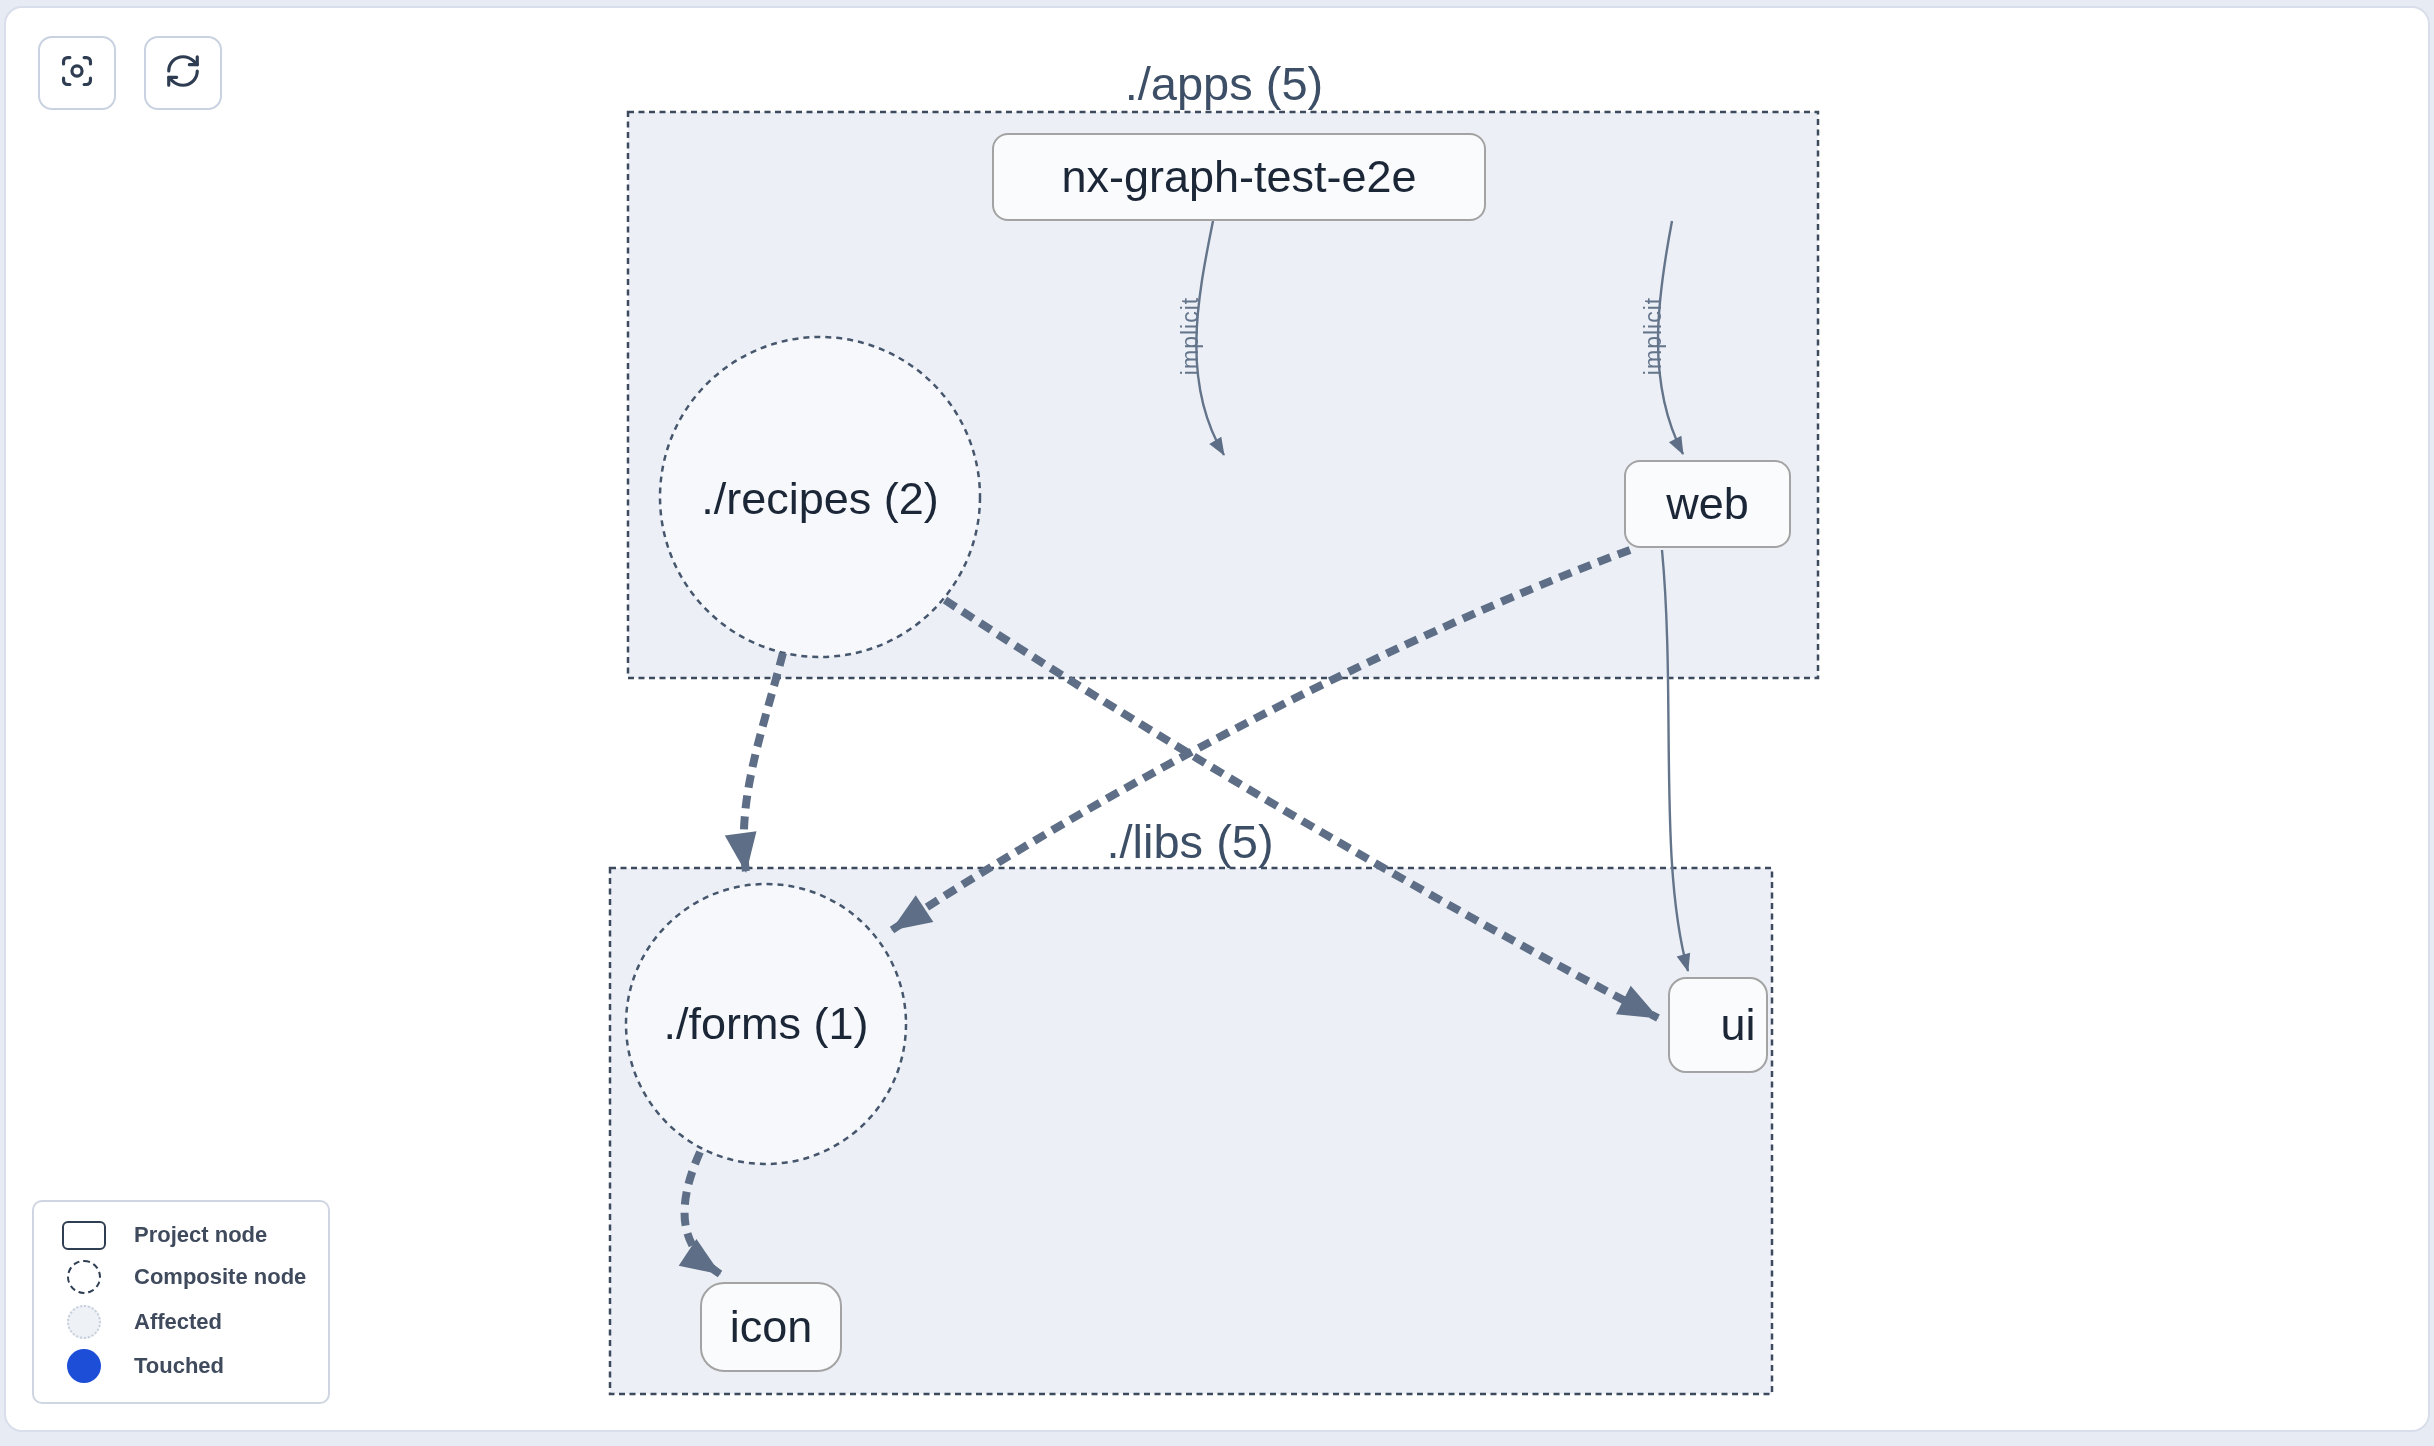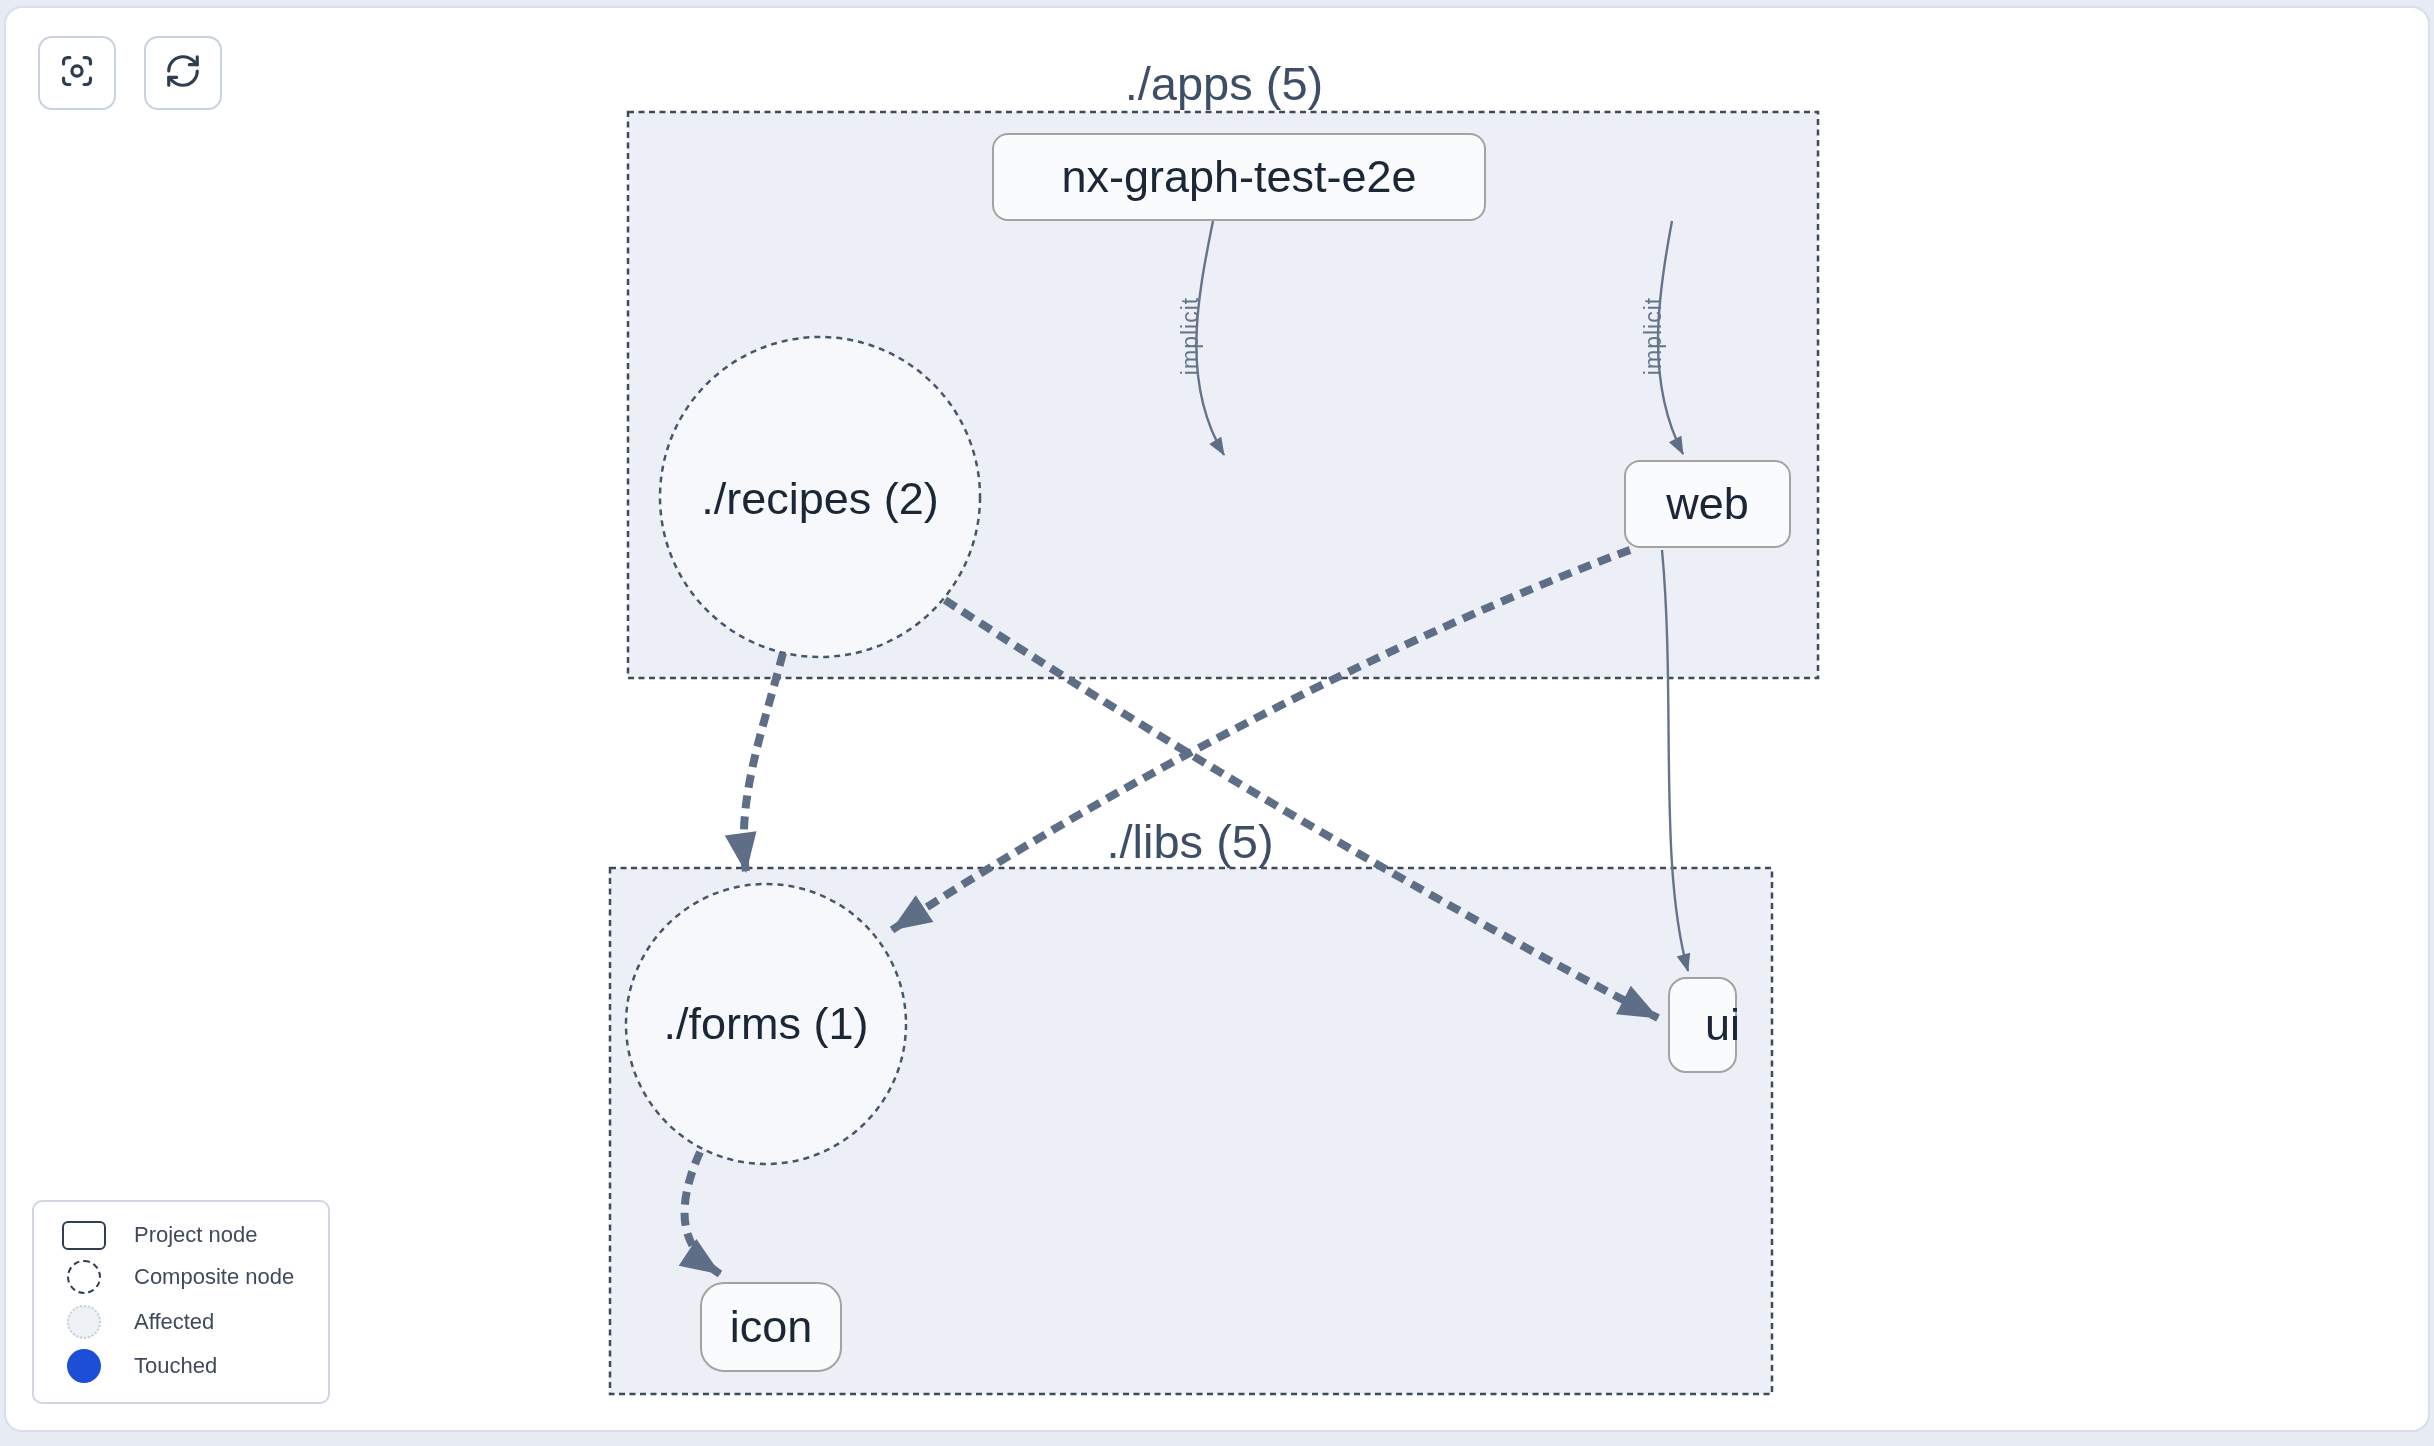--- a/index.html
+++ b/index.html
@@ -23,40 +23,40 @@
   .title-libs{left:1190px;top:814px;}
 
   
   .node{position:absolute;background:#fafbfd;border:2px solid #a3a3a3;border-radius:16px;
         display:flex;align-items:center;justify-content:center;font-size:45px;color:#1b2637;
         box-sizing:border-box;white-space:nowrap;cursor:pointer;}
   .n-nxe2e{left:992px;top:133px;width:494px;height:88px;}
   .n-webe2e{left:1550px;top:133px;width:252px;height:88px;}
   .n-nx{left:1058px;top:460px;width:378px;height:88px;}
   .n-web{left:1624px;top:460px;width:167px;height:88px;}
-  .n-ui{left:1668px;top:977px;width:69px;height:96px;border-radius:18px;padding-left:40px;}
+  .n-ui{left:1668px;top:977px;width:100px;height:96px;border-radius:18px;padding-left:40px;}
   .n-icon{left:700px;top:1282px;width:142px;height:90px;border-radius:24px;}
 
   
   .circle-label{position:absolute;transform:translate(-50%,-50%);font-size:45px;color:#1b2637;
                 white-space:nowrap;cursor:pointer;}
   .cl-recipes{left:820px;top:499px;}
   .cl-forms{left:766px;top:1024px;}
 
   
   .implicit-label{position:absolute;transform:translate(-50%,-50%) rotate(-90deg);
                   font-size:23px;color:#64748b;letter-spacing:1px;white-space:nowrap;}
   .il-1{left:1190px;top:336px;}
   .il-2{left:1653px;top:336px;}
 
   
   .legend{position:absolute;left:32px;top:1200px;width:298px;height:204px;background:#ffffff;
           border:2px solid #cfd6e2;border-radius:10px;box-sizing:border-box;
           display:flex;flex-direction:column;justify-content:space-evenly;padding:8px 0;}
-  .legend-row{display:flex;align-items:center;gap:26px;padding-left:26px;}
+  .legend-row{display:flex;align-items:center;gap:26px;padding-left:26px;font-weight:bold;}
   .legend-swatch{width:48px;display:flex;align-items:center;justify-content:center;flex:none;}
   .legend-label{font-size:22px;color:#3f4a5c;white-space:nowrap;}
   .sw-project{width:44px;height:29px;border:2.5px solid #2f3e53;border-radius:6px;background:#fff;box-sizing:border-box;}
   .sw-composite{width:34px;height:34px;border:2.5px dashed #2f3e53;border-radius:50%;box-sizing:border-box;}
   .sw-affected{width:34px;height:34px;border:2px dotted #c7cfda;border-radius:50%;background:#eef1f6;box-sizing:border-box;}
   .sw-touched{width:34px;height:34px;border-radius:50%;background:#1d4ed8;}
 </style>
 </head>
 <body>
 

